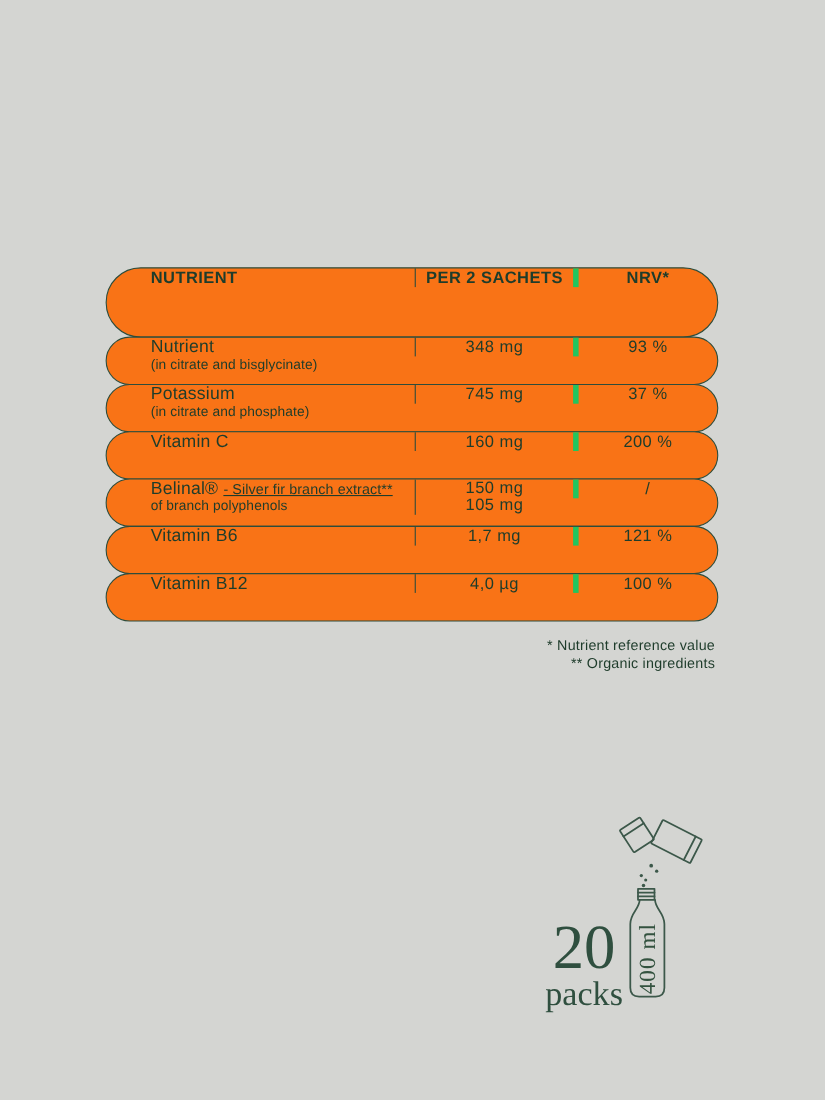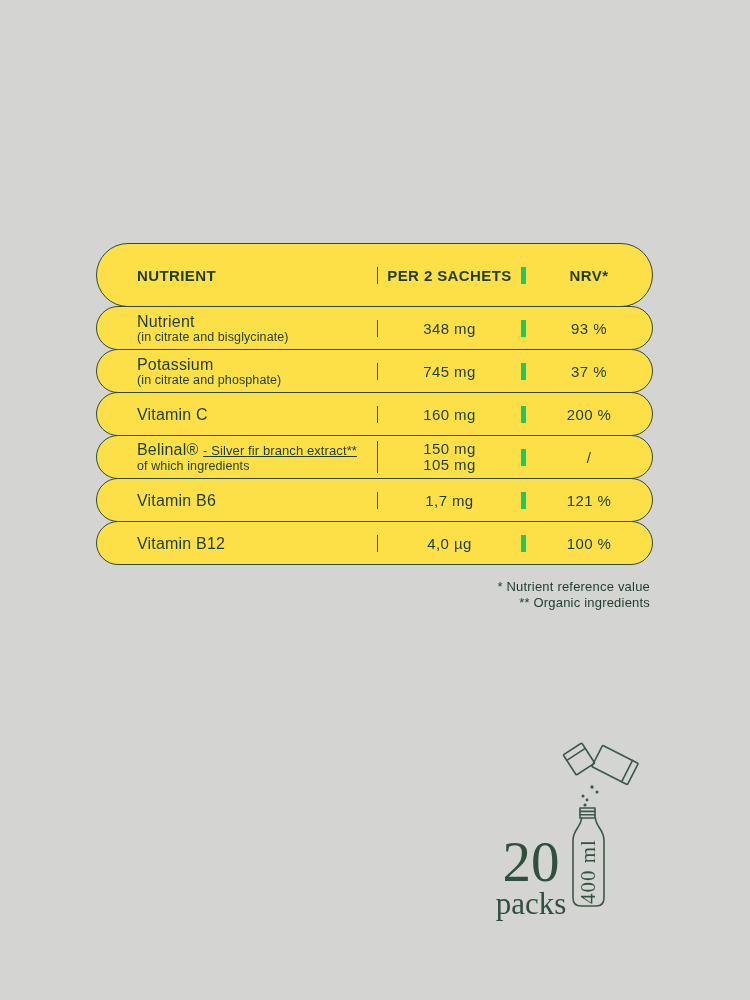--- a/index.html
+++ b/index.html
@@ -15,23 +15,23 @@
   
   .table {
     position: absolute;
     left: 96px;
     top: 243px;
     width: 557px;
   }
   .row {
     box-sizing: border-box;
     display: flex;
-    align-items: center;
+    align-items: flex-start;
     width: 557px;
-    background: #fde047;
+    background: #f97316;
     border: 1px solid #2e4c3b;
     height: 44px;
     border-radius: 22px;
     margin-top: -1px;
   }
   .row.header {
     height: 64px;
     border-radius: 32px;
     margin-top: 0;
   }
@@ -132,21 +132,21 @@
       <div class="cell c1">
         <div class="nname">Vitamin C</div>
       </div>
       <div class="cell c2 val">160 mg</div>
       <div class="cell c3 val">200 %</div>
     </div>
 
     <div class="row">
       <div class="cell c1">
         <div class="nname"><span>Belinal®</span> <span class="nsuffix">- Silver fir branch extract**</span></div>
-        <div class="nsub">of which ingredients</div>
+        <div class="nsub">of branch polyphenols</div>
       </div>
       <div class="cell c2 val">
         <div class="val2line">150 mg</div>
         <div class="val2line">105 mg</div>
       </div>
       <div class="cell c3 val">/</div>
     </div>
 
     <div class="row">
       <div class="cell c1">

